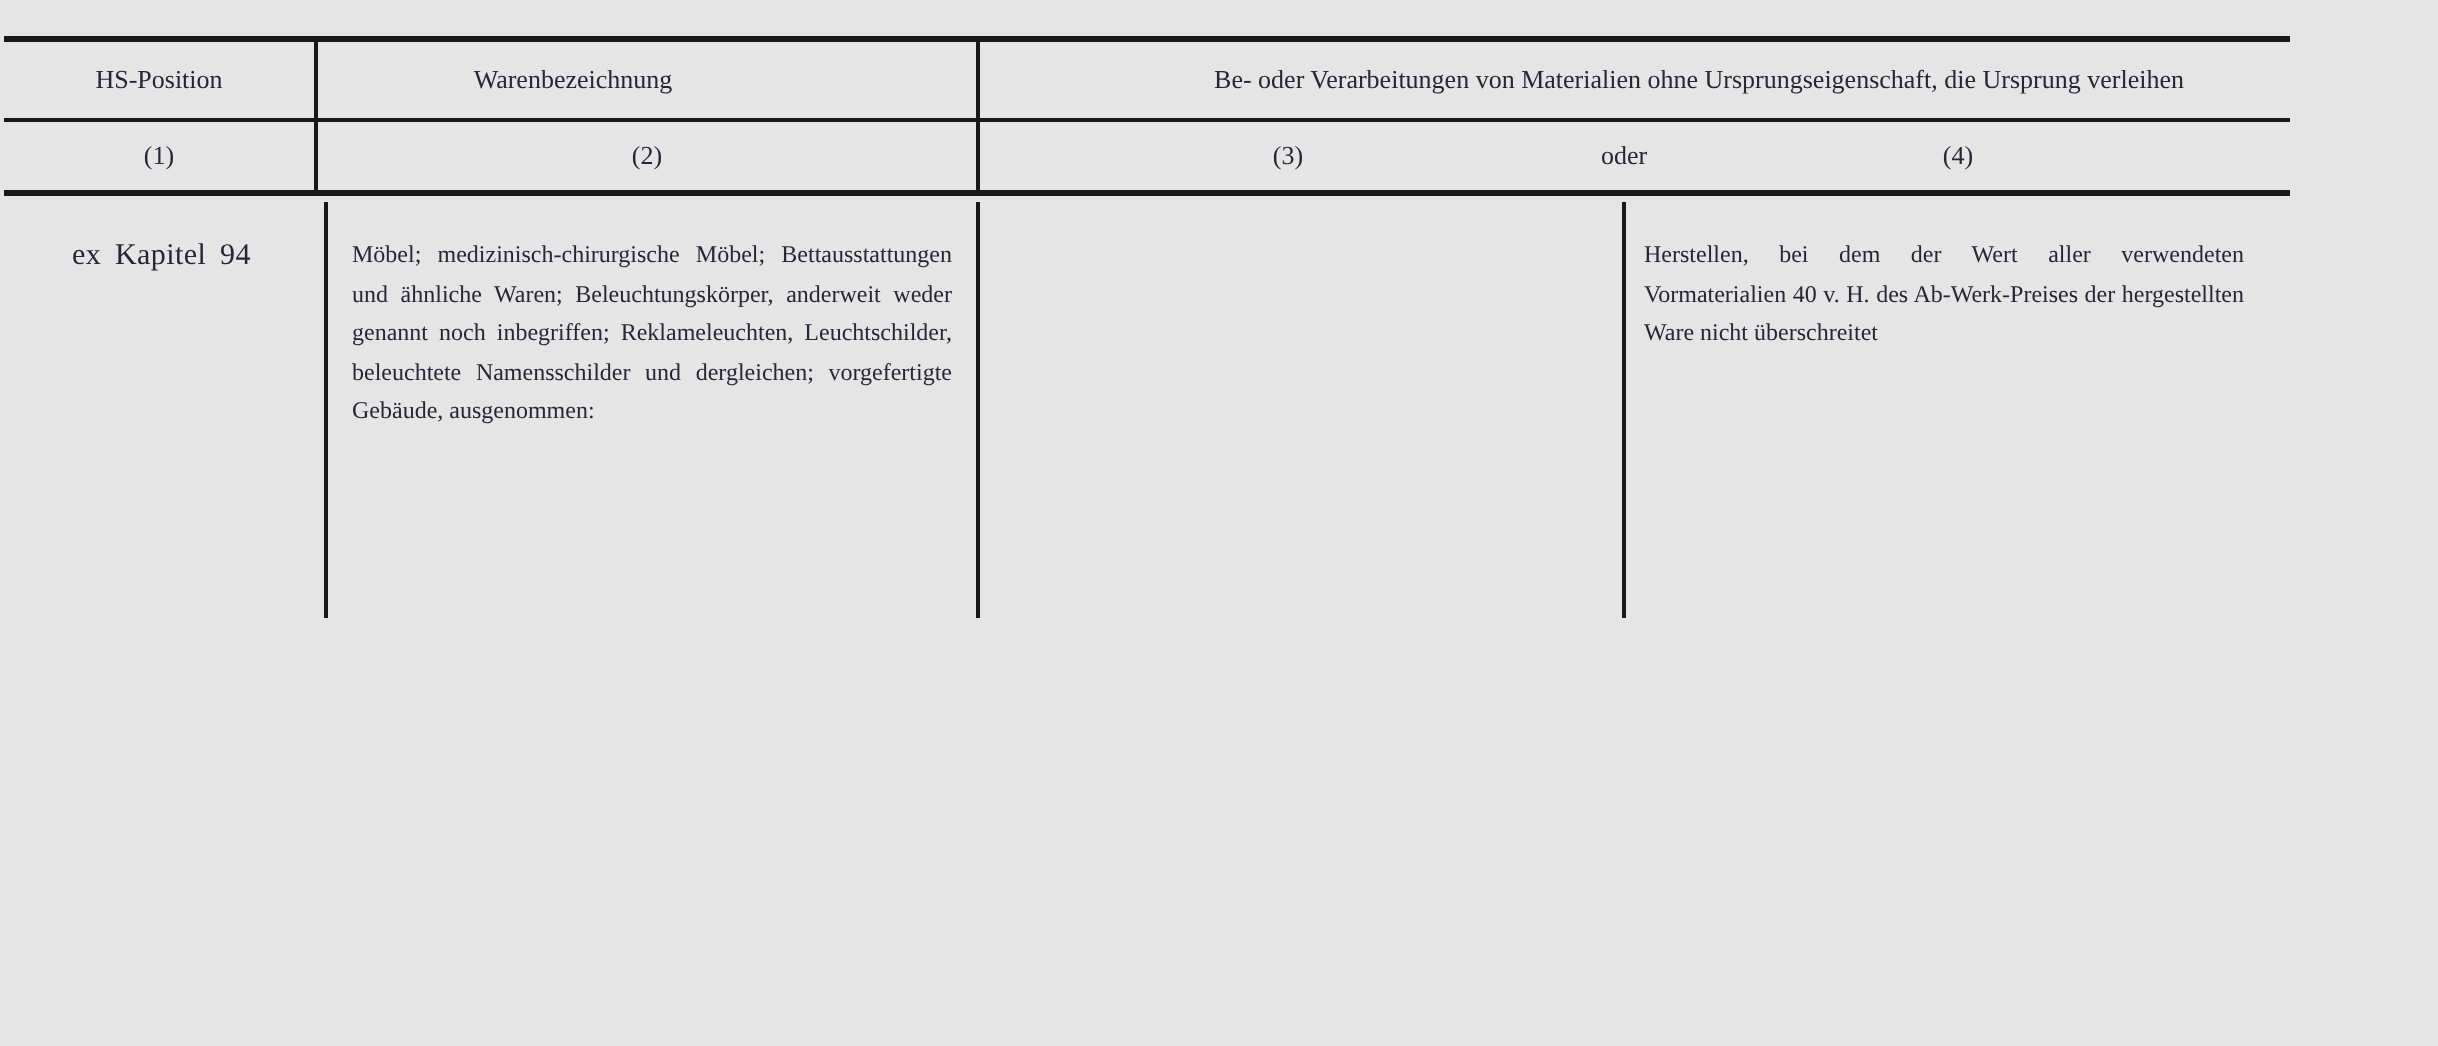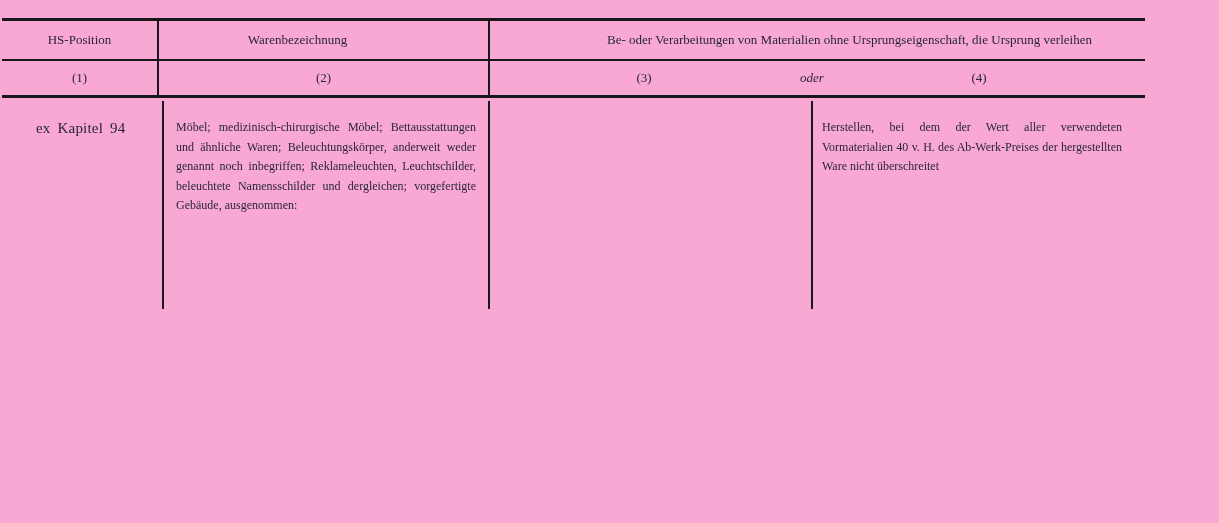--- a/index.html
+++ b/index.html
@@ -4,21 +4,21 @@
 <style>
   * { margin: 0; padding: 0; box-sizing: border-box; }
   html, body { background: #ffffff; }
   body {
     width: 1219px; height: 523px;
     font-family: "Liberation Serif", "DejaVu Serif", serif;
   }
   .page {
     position: relative;
     width: 1219px; height: 523px;
-    background: #f9a8d4;
+    background: #e5e5e5;
     overflow: hidden;
     color: #26263a;
   }
   .hline { position: absolute; left: 2px; width: 1143px; background: #17171c; }
   .hline.thick { height: 3px; }
   .hline.thin  { height: 2px; }
   .vline { position: absolute; width: 2px; background: #17171c; }
   .vline.hdr  { top: 18px; height: 80px; }
   .vline.body { top: 101px; height: 208px; }
   .cell { position: absolute; }
@@ -54,27 +54,27 @@
   <div class="hline thick" style="top:95px;"></div>
 
   <div class="vline hdr" style="left:157px;"></div>
   <div class="vline hdr" style="left:488px;"></div>
 
   <div class="vline body" style="left:162px;"></div>
   <div class="vline body" style="left:488px;"></div>
   <div class="vline body" style="left:811px;"></div>
 
   <div class="cell hdr-text band1" style="left:2px; width:155px;">HS-Position</div>
-  <div class="cell hdr-text band1" style="left:165px; width:265px;">Warenbezeichnung</div>
+  <div class="cell hdr-text band1" style="left:154px; width:265px;">Warenbezeichnung</div>
   <div class="cell hdr-text band1" style="left:490px; width:655px;margin-left:32px;">Be- oder Verarbeitungen von Materialien ohne Ursprungseigenschaft, die Ursprung verleihen</div>
 
   <div class="cell hdr-text band2" style="left:2px; width:155px;">(1)</div>
   <div class="cell hdr-text band2" style="left:159px; width:329px;">(2)</div>
   <div class="cell hdr-text band2" style="left:488px; width:312px;">(3)</div>
-  <div class="cell hdr-text band2" style="left:762px; width:100px;font-style:italic;">oder</div>
+  <div class="cell hdr-text band2" style="left:762px; width:100px;">oder</div>
   <div class="cell hdr-text band2" style="left:812px; width:334px;">(4)</div>
 
   <div class="cell hs-col" style="left:12px; top:120px; width:145px;">ex Kapitel 94</div>
 
   <div class="cell body-text" style="left:176px; top:118px; width:300px;">Möbel; medizinisch-chirurgische Möbel; Bettausstattungen und ähnliche Waren; Beleuchtungskörper, anderweit weder genannt noch inbegriffen; Reklameleuchten, Leuchtschilder, beleuchtete Namensschilder und dergleichen; vorgefertigte Gebäude, ausgenommen:</div>
 
 
   <div class="cell body-text" style="left:822px; top:118px; width:300px;">Herstellen, bei dem der Wert aller verwendeten Vormaterialien 40 v. H. des Ab-Werk-Preises der hergestellten Ware nicht überschreitet</div>
 
 </div>

